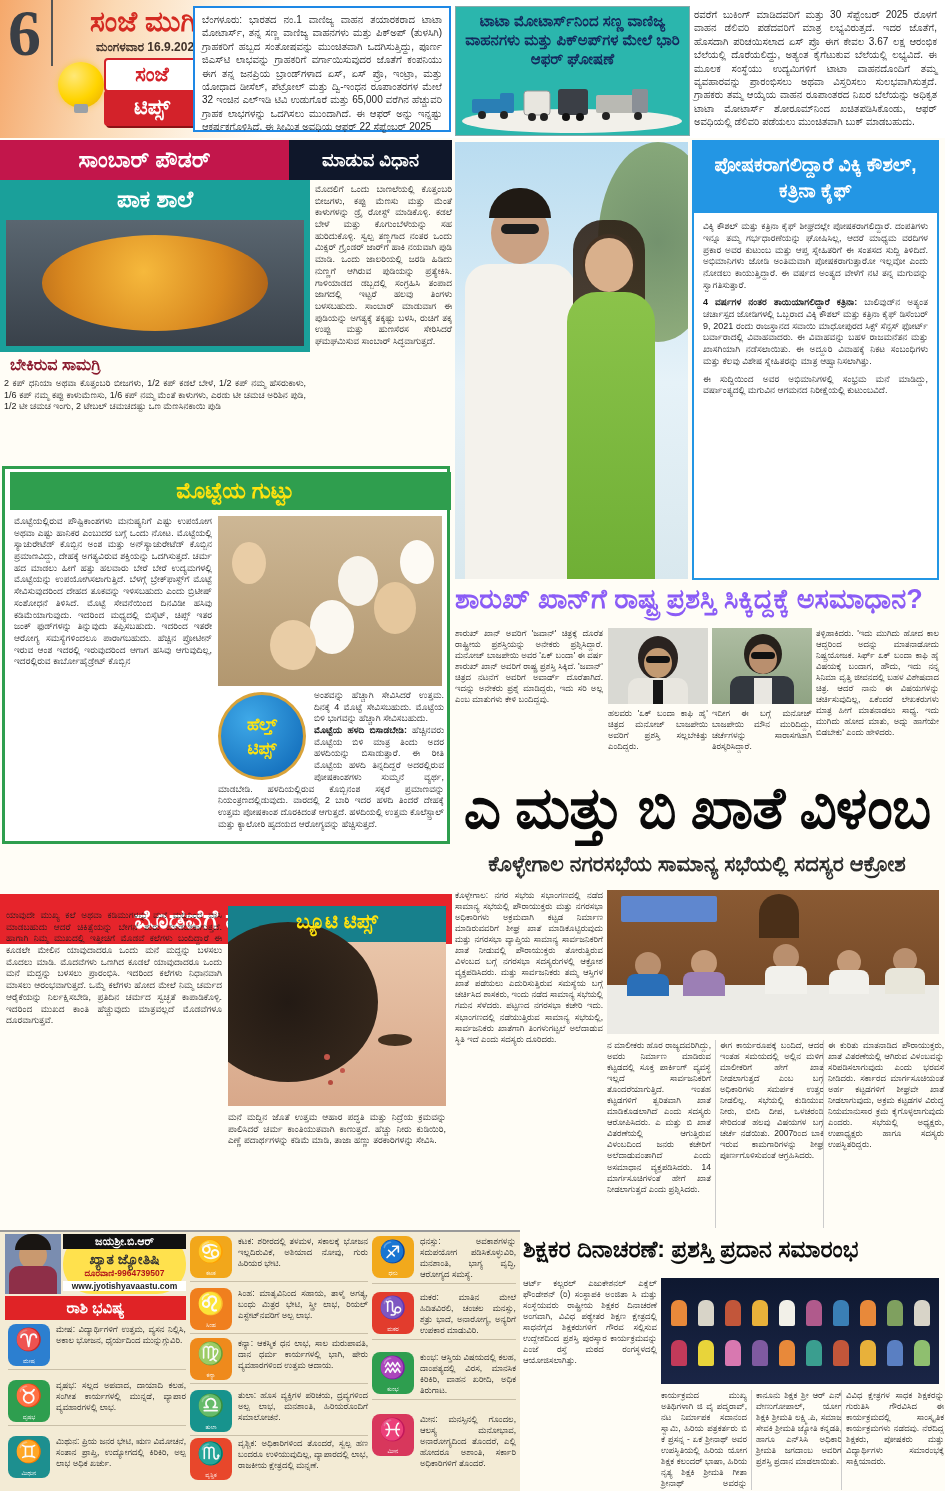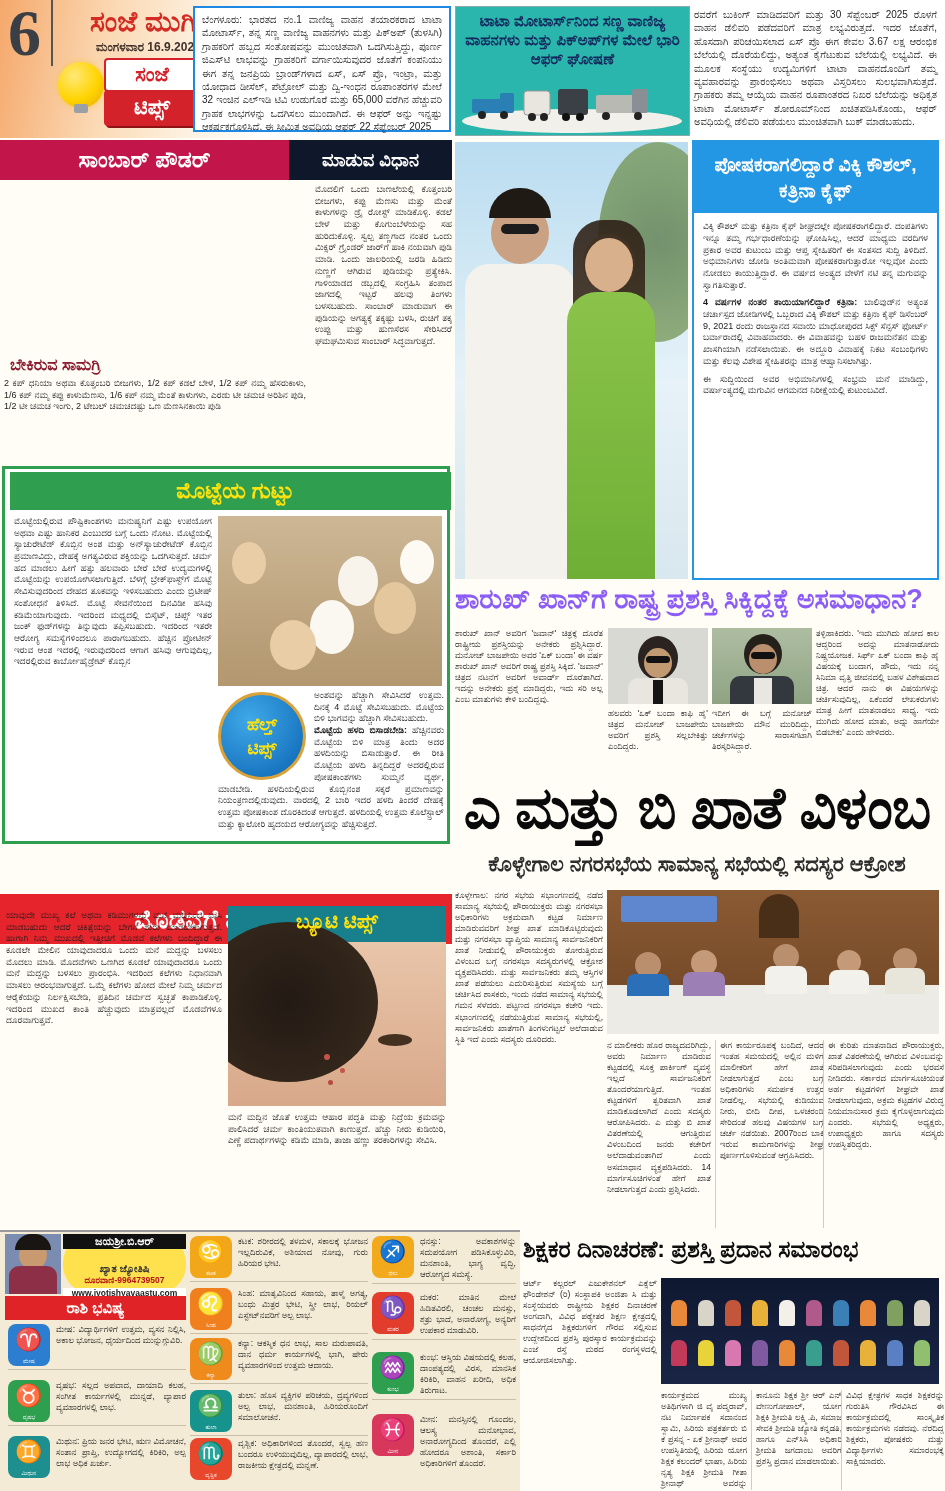--- a/index.html
+++ b/index.html
@@ -70,21 +70,21 @@
   .meeting{left:607px;top:890px;width:332px;height:144px;background:linear-gradient(#8a5a33,#6e4424);overflow:hidden;}
   .mtable{position:absolute;left:0;bottom:0;width:100%;height:34%;background:#ecebe6;}
   .kolc2{left:607px;top:1040px;width:104px;height:188px;}
   .kolc3{left:715px;top:1040px;width:104px;height:188px;border-left:1px solid #ccc;padding-left:4px;}
   .kolc4{left:823px;top:1040px;width:116px;height:188px;border-left:1px solid #ccc;padding-left:4px;}
   
   .horozone{left:0;top:1230px;width:520px;height:261px;background:#f3ebd5;border-top:2px solid #999;}
   .astphoto{left:5px;top:1234px;width:56px;height:60px;background:#7a8db0;overflow:hidden;}
   .astinfo{left:63px;top:1234px;width:123px;height:60px;background:#ffe14d;text-align:center;border-radius:29px;}
   .astname{background:#111;color:#fff;font-size:11px;font-weight:bold;line-height:15px;}
-  .asttitle{font-size:10px;font-weight:bold;color:#333;padding-top:14px;}
+  .asttitle{font-size:14px;font-weight:bold;color:#333;padding-top:2px;}
   .astphone{font-size:8.5px;color:#b3121a;font-weight:bold;}
   .astweb{font-size:8.5px;background:#fff;font-weight:bold;color:#222;margin-top:2px;}
   .rashiband{left:5px;top:1296px;width:181px;height:24px;background:#e02326;color:#fff;font-size:15px;font-weight:bold;text-align:center;line-height:24px;}
   .zentry{display:flex;gap:6px;border-bottom:1px solid #c9bfa8;padding-bottom:3px;}
   .ztile{flex:0 0 42px;height:42px;border-radius:8px;position:relative;color:#fff;text-align:center;}
   .zsym{font-size:22px;line-height:32px;}
   .zcap{position:absolute;bottom:1px;left:0;right:0;font-size:6px;}
   .ztext{font-size:8.5px;line-height:1.3;text-align:justify;}
   
   .tchl{left:523px;top:1236px;width:420px;font-size:23px;font-weight:bold;color:#0d0d0d;}
@@ -137,20 +137,26 @@
     </svg>
   </div>
 
   <div class="abs tataright small just">
     <p>ರವರೆಗೆ ಬುಕಿಂಗ್ ಮಾಡಿದವರಿಗೆ ಮತ್ತು 30 ಸೆಪ್ಟೆಂಬರ್ 2025 ರೊಳಗೆ ವಾಹನ ಡೆಲಿವರಿ ಪಡೆದವರಿಗೆ ಮಾತ್ರ ಲಭ್ಯವಿರುತ್ತದೆ. ಇದರ ಜೊತೆಗೆ, ಹೊಸದಾಗಿ ಪರಿಚಯಿಸಲಾದ ಏಸ್ ಪ್ರೊ ಈಗ ಕೇವಲ 3.67 ಲಕ್ಷ ಆರಂಭಿಕ ಬೆಲೆಯಲ್ಲಿ ದೊರೆಯಲಿದ್ದು, ಅತ್ಯಂತ ಕೈಗೆಟುಕುವ ಬೆಲೆಯಲ್ಲಿ ಲಭ್ಯವಿದೆ. ಈ ಮೂಲಕ ಸಂಸ್ಥೆಯು ಉದ್ಯಮಿಗಳಿಗೆ ಟಾಟಾ ವಾಹನದೊಂದಿಗೆ ತಮ್ಮ ವ್ಯವಹಾರವನ್ನು ಪ್ರಾರಂಭಿಸಲು ಅಥವಾ ವಿಸ್ತರಿಸಲು ಸುಲಭವಾಗಿಸುತ್ತದೆ. ಗ್ರಾಹಕರು ತಮ್ಮ ಆಯ್ಕೆಯ ವಾಹನ ರೂಪಾಂತರದ ನಿಖರ ಬೆಲೆಯನ್ನು ಅಧಿಕೃತ ಟಾಟಾ ಮೋಟಾರ್ಸ್ ಶೋರೂಮ್‌ನಿಂದ ಖಚಿತಪಡಿಸಿಕೊಂಡು, ಆಫರ್ ಅವಧಿಯಲ್ಲಿ ಡೆಲಿವರಿ ಪಡೆಯಲು ಮುಂಚಿತವಾಗಿ ಬುಕ್ ಮಾಡಬಹುದು.</p>
   </div>
 
   <div class="abs band1">ಸಾಂಬಾರ್ ಪೌಡರ್</div>
   <div class="abs band2">ಮಾಡುವ ವಿಧಾನ</div>
 
+  <div class="abs pakazone">
+    <div class="pakatitle">ಪಾಕ ಶಾಲೆ</div>
+    <div class="sambarphoto">
+      <div class="powder"></div>
+    </div>
+  </div>
   <div class="abs inglabel">ಬೇಕಿರುವ ಸಾಮಗ್ರಿ</div>
   <p class="abs ingtext xsmall just">2 ಕಪ್ ಧನಿಯಾ ಅಥವಾ ಕೊತ್ತಂಬರಿ ಬೀಜಗಳು, 1/2 ಕಪ್ ಕಡಲೆ ಬೇಳೆ, 1/2 ಕಪ್ ನಮ್ಮ ಹೆಸರುಕಾಳು, 1/6 ಕಪ್ ನಮ್ಮ ಕಪ್ಪು ಕಾಳುಮೆಣಸು, 1/6 ಕಪ್ ನಮ್ಮ ಮೆಂತೆ ಕಾಳುಗಳು, ಎರಡು ಟೀ ಚಮಚ ಅರಿಶಿನ ಪುಡಿ, 1/2 ಟೀ ಚಮಚ ಇಂಗು, 2 ಟೇಬಲ್ ಚಮಚದಷ್ಟು ಒಣ ಮೆಣಸಿನಕಾಯಿ ಪುಡಿ</p>
   <p class="abs methodcol xsmall just">ಮೊದಲಿಗೆ ಒಂದು ಬಾಣಲೆಯಲ್ಲಿ ಕೊತ್ತಂಬರಿ ಬೀಜಗಳು, ಕಪ್ಪು ಮೆಣಸು ಮತ್ತು ಮೆಂತೆ ಕಾಳುಗಳನ್ನು ಡ್ರೈ ರೋಸ್ಟ್ ಮಾಡಿಕೊಳ್ಳಿ. ಕಡಲೆ ಬೇಳೆ ಮತ್ತು ಕೊಗುಂಬೆಳೆಯನ್ನು ಸಹ ಹುರಿದುಕೊಳ್ಳಿ. ಸ್ವಲ್ಪ ತಣ್ಣಗಾದ ನಂತರ ಒಂದು ಮಿಕ್ಸರ್ ಗ್ರೈಂಡರ್ ಜಾರ್‌ಗೆ ಹಾಕಿ ನಯವಾಗಿ ಪುಡಿ ಮಾಡಿ. ಒಂದು ಜಾಲರಿಯಲ್ಲಿ ಜರಡಿ ಹಿಡಿದು ನುಣ್ಣಗೆ ಆಗಿರುವ ಪುಡಿಯನ್ನು ಪ್ರತ್ಯೇಕಿಸಿ. ಗಾಳಿಯಾಡದ ಡಬ್ಬದಲ್ಲಿ ಸಂಗ್ರಹಿಸಿ ತಂಪಾದ ಜಾಗದಲ್ಲಿ ಇಟ್ಟರೆ ಹಲವು ತಿಂಗಳು ಬಳಸಬಹುದು. ಸಾಂಬಾರ್ ಮಾಡುವಾಗ ಈ ಪುಡಿಯನ್ನು ಅಗತ್ಯಕ್ಕೆ ತಕ್ಕಷ್ಟು ಬಳಸಿ, ರುಚಿಗೆ ತಕ್ಕ ಉಪ್ಪು ಮತ್ತು ಹುಣಸೆರಸ ಸೇರಿಸಿದರೆ ಘಮಘಮಿಸುವ ಸಾಂಬಾರ್ ಸಿದ್ಧವಾಗುತ್ತದೆ.</p>
 
   <div class="abs eggframe"></div>
   <div class="abs eggband">ಮೊಟ್ಟೆಯ ಗುಟ್ಟು</div>
   <p class="abs eggleft xsmall just">ಮೊಟ್ಟೆಯಲ್ಲಿರುವ ಪೌಷ್ಟಿಕಾಂಶಗಳು ಮನುಷ್ಯನಿಗೆ ಎಷ್ಟು ಉಪಯೋಗ ಅಥವಾ ಎಷ್ಟು ಹಾನಿಕರ ಎಂಬುದರ ಬಗ್ಗೆ ಒಂದು ನೋಟ. ಮೊಟ್ಟೆಯಲ್ಲಿ ಸ್ಯಾಚುರೇಟೆಡ್ ಕೊಬ್ಬಿನ ಅಂಶ ಮತ್ತು ಅನ್‌ಸ್ಯಾಚುರೇಟೆಡ್ ಕೊಬ್ಬಿನ ಪ್ರಮಾಣವಿದ್ದು, ದೇಹಕ್ಕೆ ಅಗತ್ಯವಿರುವ ಶಕ್ತಿಯನ್ನು ಒದಗಿಸುತ್ತದೆ. ಚರ್ಮ ಹದ ಮಾಡಲು ಹೀಗೆ ಹತ್ತು ಹಲವಾರು ಬೇರೆ ಬೇರೆ ಉದ್ಯಮಗಳಲ್ಲಿ ಮೊಟ್ಟೆಯನ್ನು ಉಪಯೋಗಿಸಲಾಗುತ್ತಿದೆ. ಬೆಳಗ್ಗೆ ಬ್ರೇಕ್‌ಫಾಸ್ಟ್‌ಗೆ ಮೊಟ್ಟೆ ಸೇವಿಸುವುದರಿಂದ ದೇಹದ ತೂಕವನ್ನು ಇಳಿಸಬಹುದು ಎಂದು ಬ್ರಿಟೀಷ್ ಸಂಶೋಧನೆ ತಿಳಿಸಿದೆ. ಮೊಟ್ಟೆ ಸೇವನೆಯಿಂದ ದಿನವಿಡೀ ಹಸಿವು ಕಡಿಮೆಯಾಗುವುದು. ಇದರಿಂದ ಮಧ್ಯದಲ್ಲಿ ಬಿಸ್ಕೆಟ್, ಚಿಪ್ಸ್ ಇತರ ಜಂಕ್ ಫುಡ್‌ಗಳನ್ನು ತಿನ್ನುವುದು ತಪ್ಪಿಸಬಹುದು. ಇದರಿಂದ ಇತರೇ ಆರೋಗ್ಯ ಸಮಸ್ಯೆಗಳಿಂದಲೂ ಪಾರಾಗಬಹುದು. ಹೆಚ್ಚಿನ ಪ್ರೋಟೀನ್ ಇರುವ ಆಂಶ ಇದರಲ್ಲಿ ಇರುವುದರಿಂದ ಆಗಾಗ ಹಸಿವು ಆಗುವುದಿಲ್ಲ, ಇದರಲ್ಲಿರುವ ಕಾರ್ಬೋಹೈಡ್ರೇಟ್ ಕೊಬ್ಬಿನ</p>
   <div class="abs eggphoto">
     <div class="egg" style="left:14px;top:26px;width:34px;height:42px;background:#e9cda6;"></div>
     <div class="egg" style="left:120px;top:40px;width:40px;height:50px;background:#f8f4ec;"></div>

